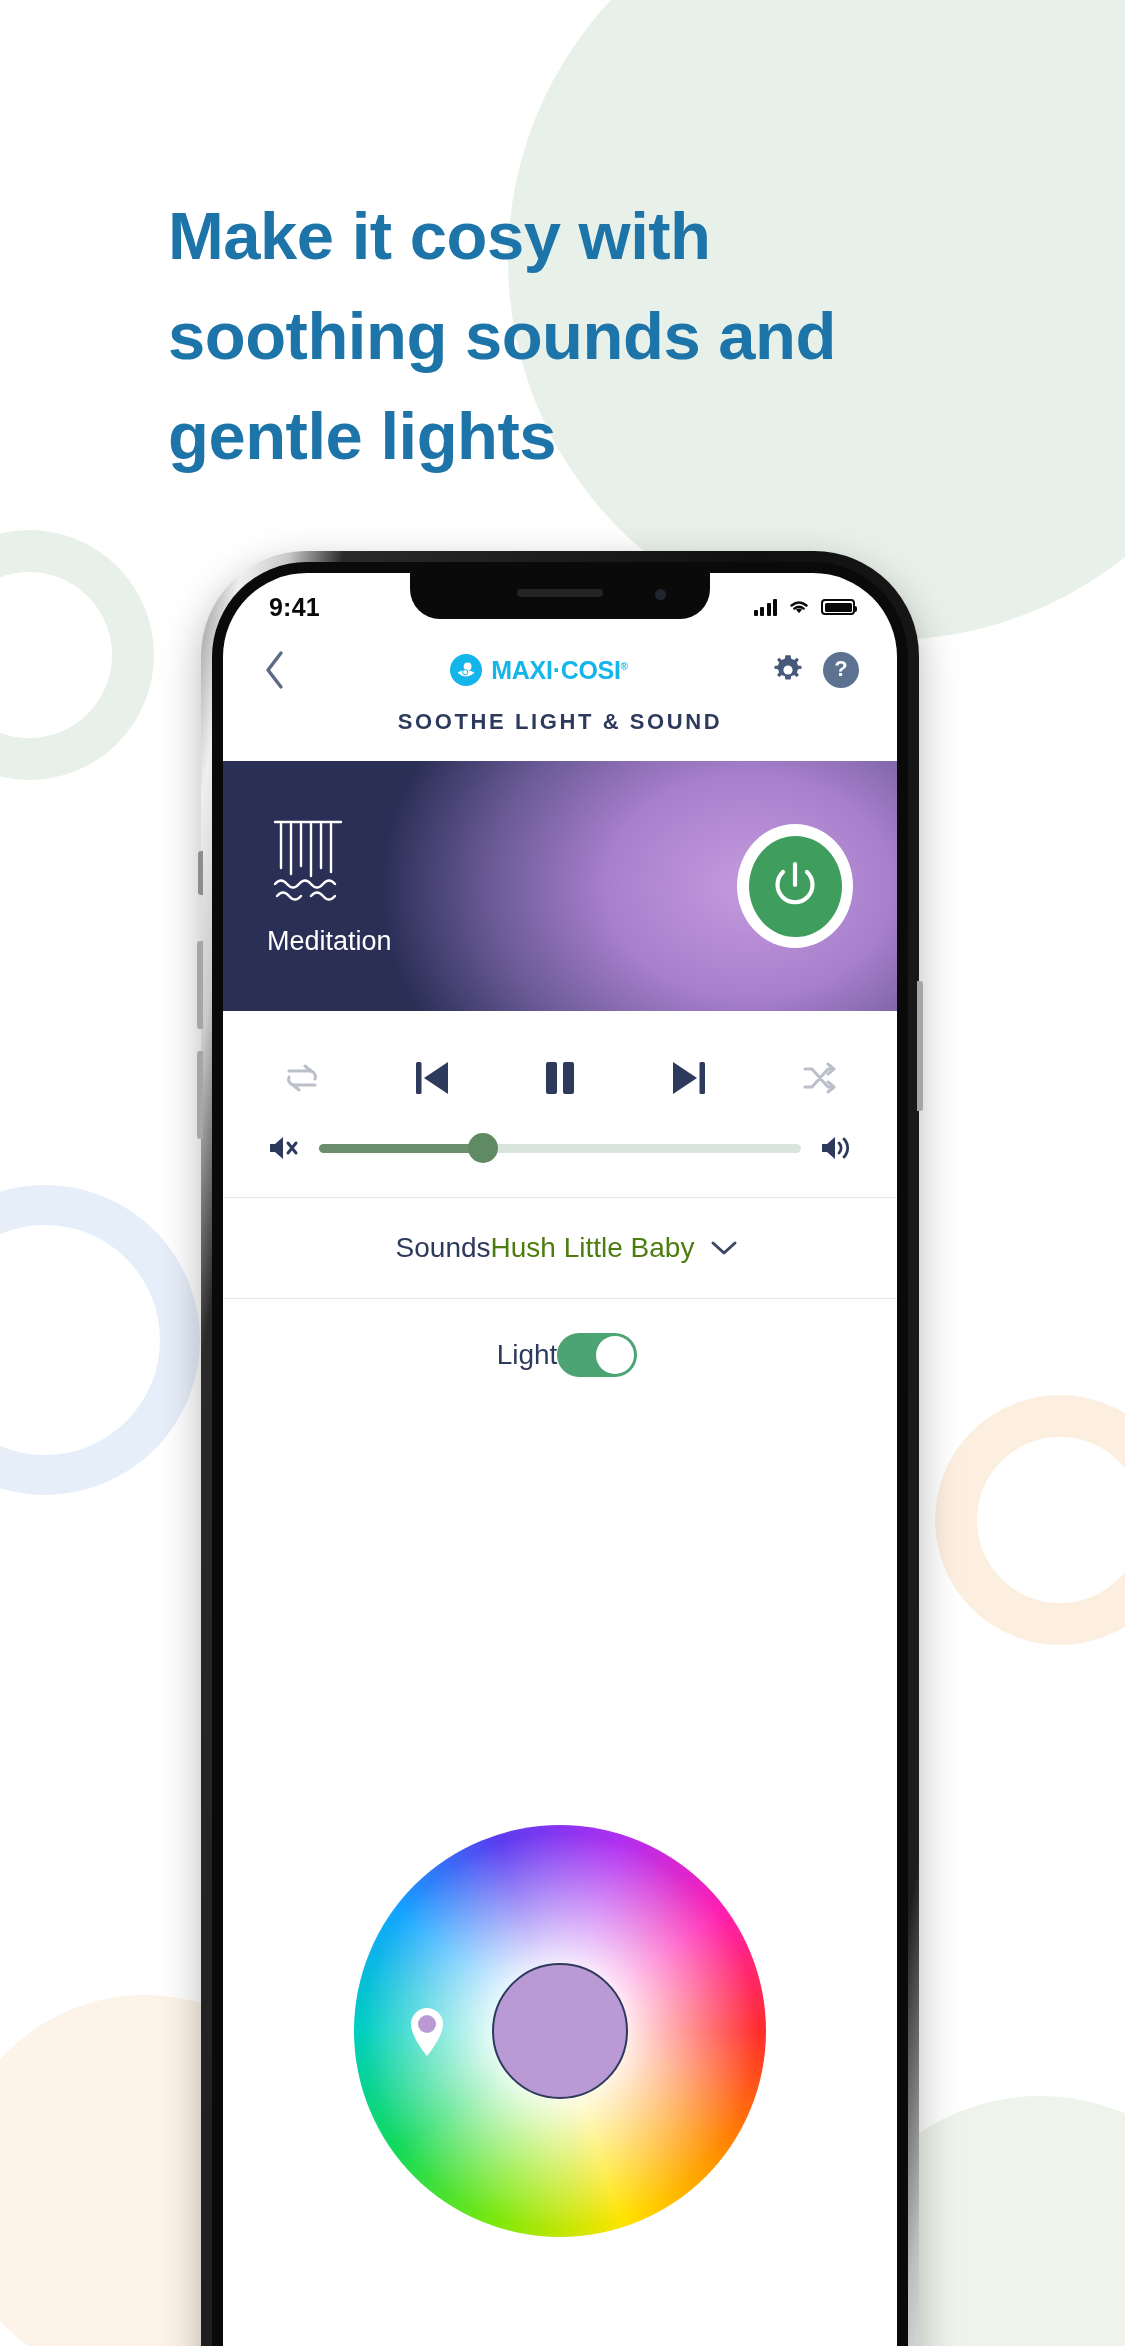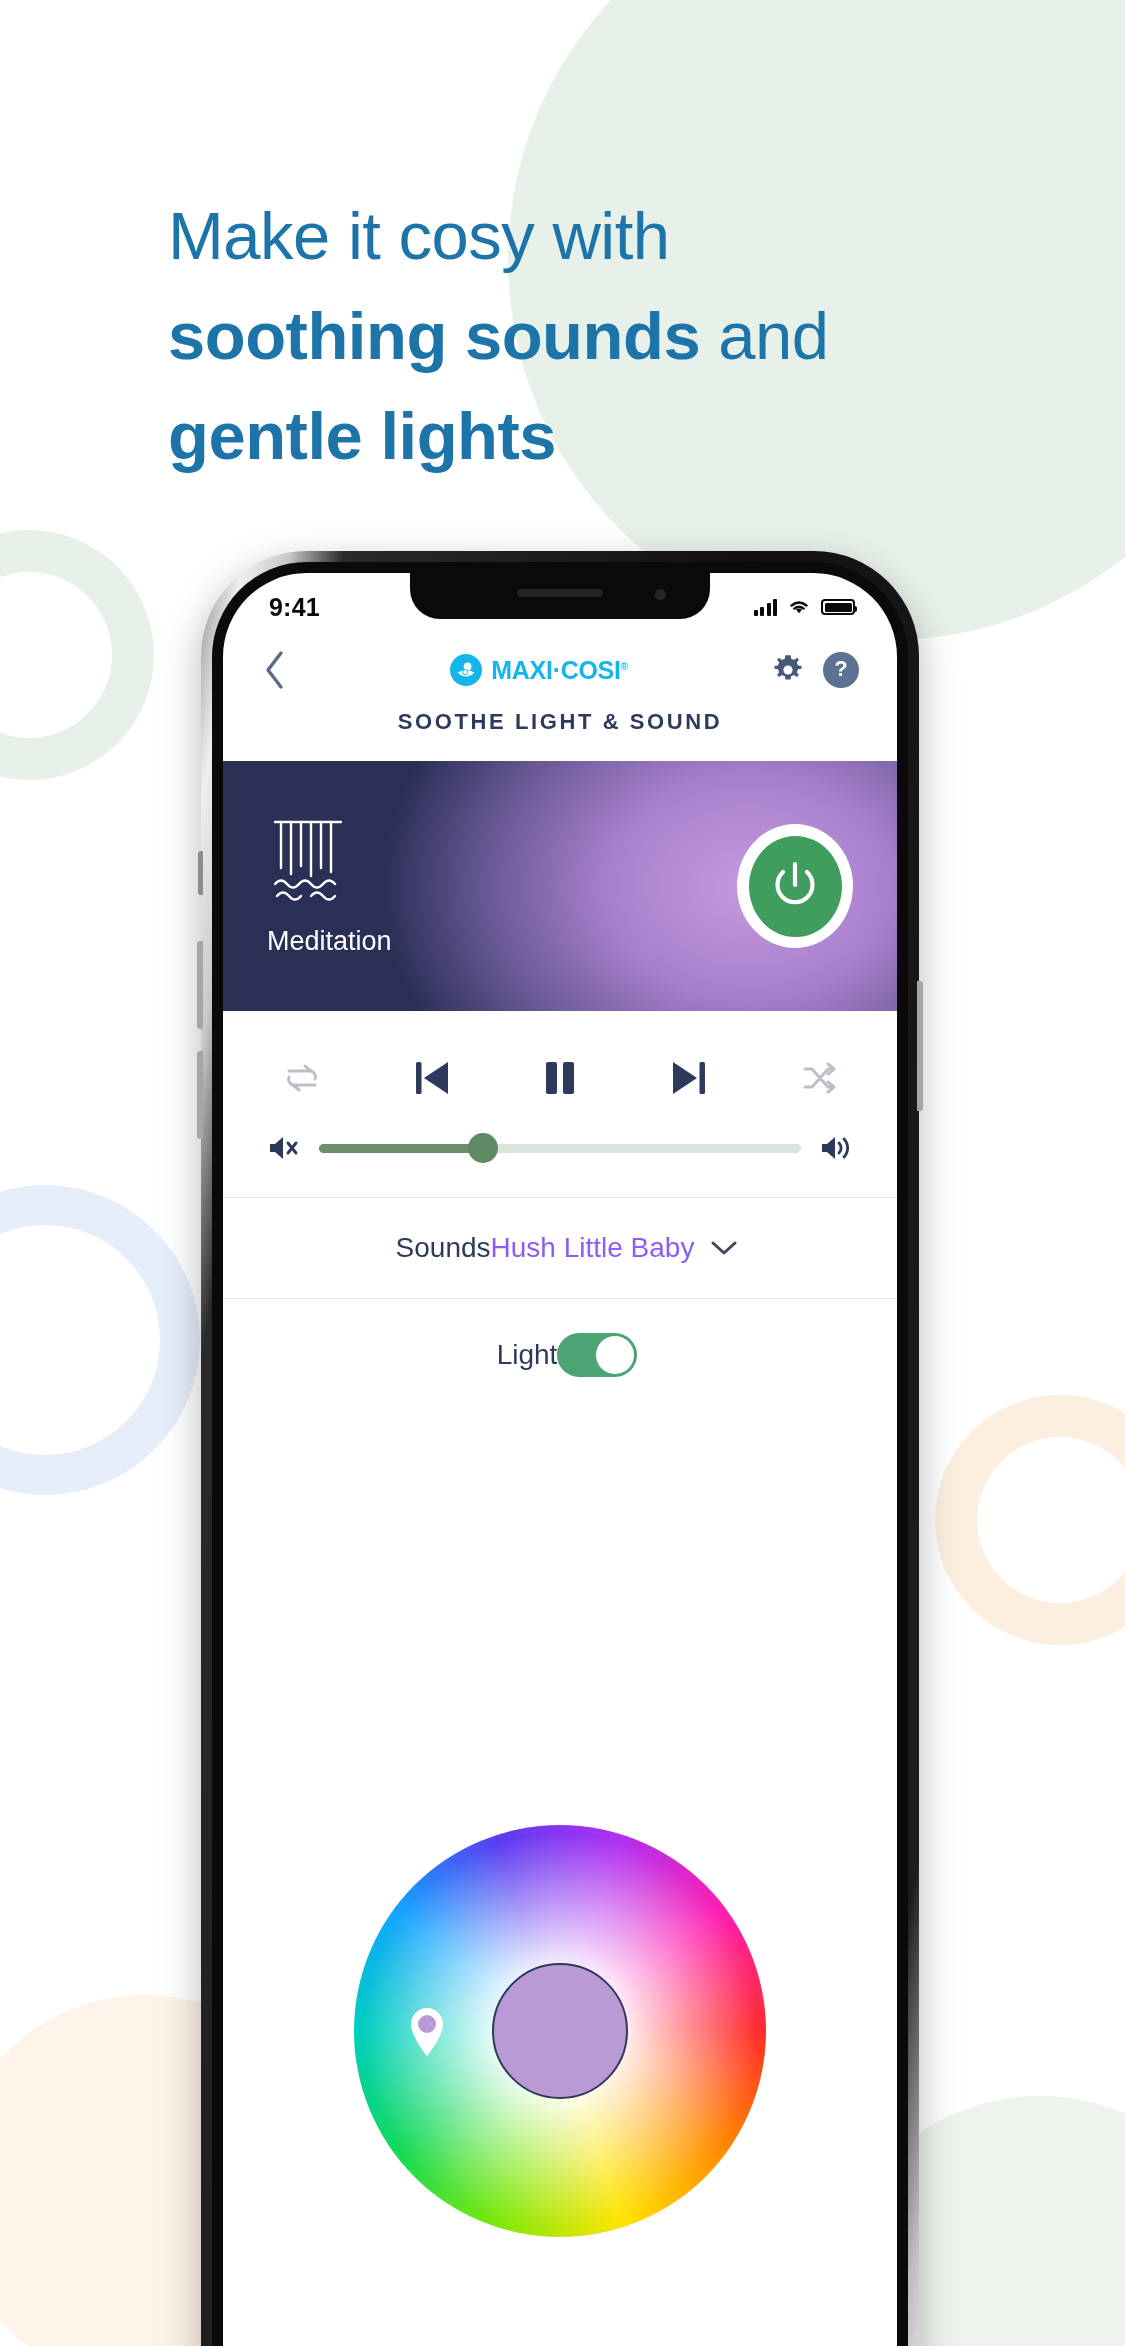--- a/index.html
+++ b/index.html
@@ -63,21 +63,21 @@
   .headline {
     position: absolute;
     left: 168px; top: 186px;
     width: 790px;
     z-index: 3;
     color: #1d74a8;
     font-size: 67px;
     line-height: 100px;
     letter-spacing: -0.5px;
   }
-  .headline .reg { font-weight: 400; }
+  .headline .reg { font-weight: 700; }
   .headline .bold { font-weight: 700; }
 
   
   .phone {
     position: absolute;
     left: 201px; top: 551px;
     width: 718px; height: 2176px;
     z-index: 4;
   }
   .phone-outer {
@@ -267,21 +267,21 @@
   .divider { height: 1px; background: #e2e6ee; margin: 0 0; }
 
   
   .row {
     display: flex; align-items: center; justify-content: center;
     padding: 34px 44px;
     margin-left: 14px;
   }
   .row-label { font-size: 28px; color: #2e3a5c; }
   .row-value-wrap { display: flex; align-items: center; gap: 16px; cursor: pointer; }
-  .row-value { font-size: 28px; color: #8b5cf6; }
+  .row-value { font-size: 28px; color: #4d7c0f; }
 
   
   .toggle {
     width: 80px; height: 44px; border-radius: 24px;
     background: #4ca373; position: relative; cursor: pointer;
   }
   .toggle .knob {
     position:absolute; right: 3px; top: 3px;
     width: 38px; height: 38px; border-radius: 50%;
     background: #ffffff;

